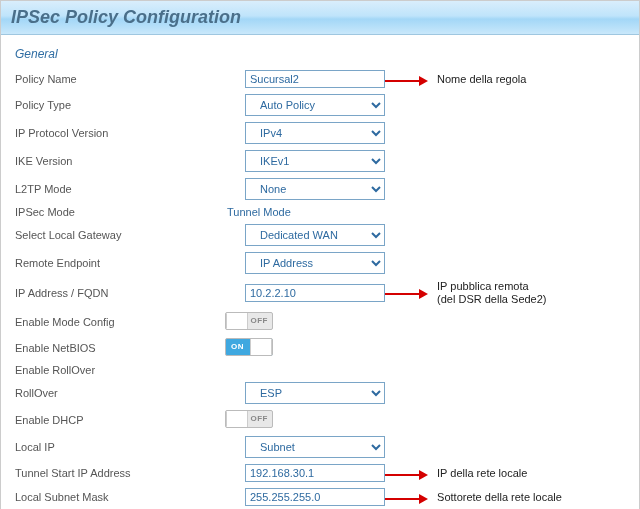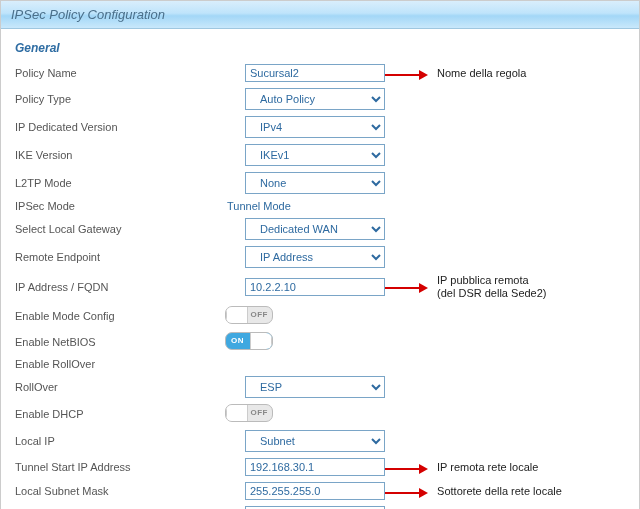--- a/index.html
+++ b/index.html
@@ -3,36 +3,36 @@
 <meta charset="utf-8">
 <style>
   html,body{margin:0;padding:0;font-family:Verdana,Arial,sans-serif;font-size:11px;color:#555;background:#fff}
   .page{width:640px;border:1px solid #ccc;box-sizing:border-box}
   .titlebar{
     background:linear-gradient(#d9eefc 0%,#bfe4fb 45%,#a3d7f7 55%,#c9e8fb 100%);
     border-bottom:1px solid #9fc7e0;
     padding:6px 10px;
     color:#4a6f8a;
     font-style:italic;
-    font-weight:normal;
-    font-size:13px;
+    font-weight:bold;
+    font-size:18px;
   }
   .body{padding:12px 14px 14px 14px}
-  .section-head{color:#2f6da3;font-style:italic;font-weight:bold;font-size:12px;margin-bottom:6px}
+  .section-head{color:#2f6da3;font-style:italic;font-weight:normal;font-size:12px;margin-bottom:6px}
   table.form{width:100%;border-collapse:collapse;table-layout:fixed}
   table.form td{padding:3px 0;vertical-align:middle}
   td.lbl{width:210px;color:#555;padding-left:12px;font-size:11px}
   td.ctl{width:160px}
   td.ann{white-space:nowrap;font-size:11px;color:#222}
   input[type=text].fld,select.fld{
     width:140px;height:18px;border:1px solid #7aa5c7;font-size:11px;padding:1px 4px;color:#2e6aa0;background:#fff;box-sizing:border-box;margin-left:20px;
   }
   select.fld{height:22px;padding:0 10px}
   .static{color:#2e6aa0;font-size:11px;padding-left:2px}
-  .toggle{display:inline-block;width:46px;height:16px;border:1px solid #bbb;border-radius:7px;position:relative;background:#e8e8e8;overflow:hidden}
+  .toggle{display:inline-block;width:46px;height:16px;border:1px solid #bbb;border-radius:2px;position:relative;background:#e8e8e8;overflow:hidden}
   .toggle .knob{position:absolute;top:0;width:22px;height:100%;background:#fff;border-left:1px solid #ccc;border-right:1px solid #ccc;box-sizing:border-box}
   .toggle .txt{position:absolute;top:0;height:100%;line-height:16px;font-size:8px;font-weight:bold;letter-spacing:0.5px}
   .toggle.off .knob{left:0}
   .toggle.off .txt{right:4px;color:#888}
   .toggle.on{background:#3fa8e0}
   .toggle.on .knob{right:0}
   .toggle.on .txt{left:5px;color:#fff}
   .arrow{display:inline-block;vertical-align:middle;margin-right:6px}
   .arrow .shaft{display:inline-block;width:34px;height:2px;background:#d40000;vertical-align:middle}
   .arrow .head{display:inline-block;width:0;height:0;border-top:5px solid transparent;border-bottom:5px solid transparent;border-left:9px solid #d40000;vertical-align:middle}
@@ -58,21 +58,21 @@
         </td>
       </tr>
 
       <tr>
         <td class="lbl">Policy Type</td>
         <td class="ctl"><select class="fld"><option>Auto Policy</option></select></td>
         <td></td>
       </tr>
 
       <tr>
-        <td class="lbl">IP Dedicated Version</td>
+        <td class="lbl">IP Protocol Version</td>
         <td class="ctl"><select class="fld"><option>IPv4</option></select></td>
         <td></td>
       </tr>
 
       <tr>
         <td class="lbl">IKE Version</td>
         <td class="ctl"><select class="fld"><option>IKEv1</option></select></td>
         <td></td>
       </tr>
 
@@ -158,21 +158,21 @@
         <td class="lbl">Local IP</td>
         <td class="ctl"><select class="fld"><option>Subnet</option></select></td>
         <td></td>
       </tr>
 
       <tr>
         <td class="lbl">Tunnel Start IP Address</td>
         <td class="ctl"><input type="text" class="fld" value="192.168.30.1" style=""></td>
         <td class="ann">
           <span class="arrow"><span class="shaft"></span><span class="head"></span></span>
-          <span class="ann-text">IP remota rete locale</span>
+          <span class="ann-text">IP della rete locale</span>
         </td>
       </tr>
 
       <tr>
         <td class="lbl">Local Subnet Mask</td>
         <td class="ctl"><input type="text" class="fld" value="255.255.255.0" style=""></td>
         <td class="ann">
           <span class="arrow"><span class="shaft"></span><span class="head"></span></span>
           <span class="ann-text">Sottorete della rete locale</span>
         </td>

